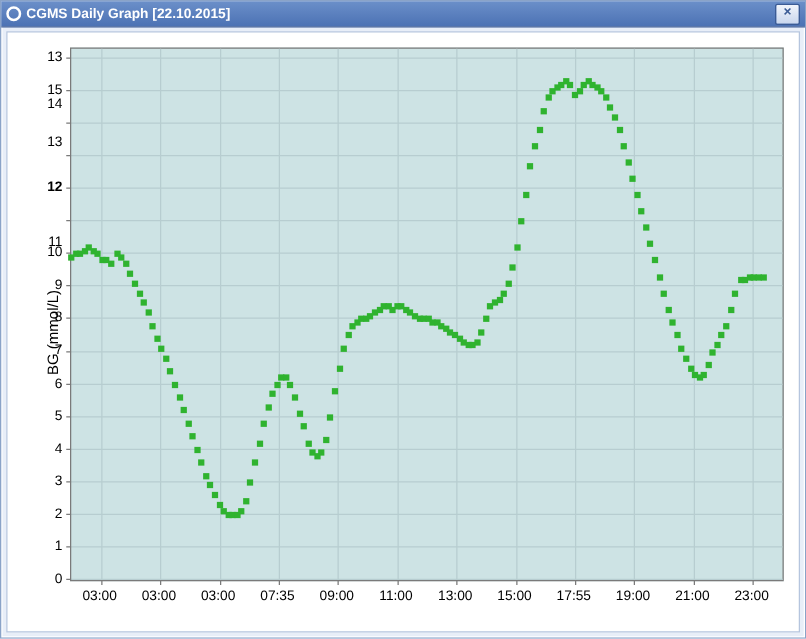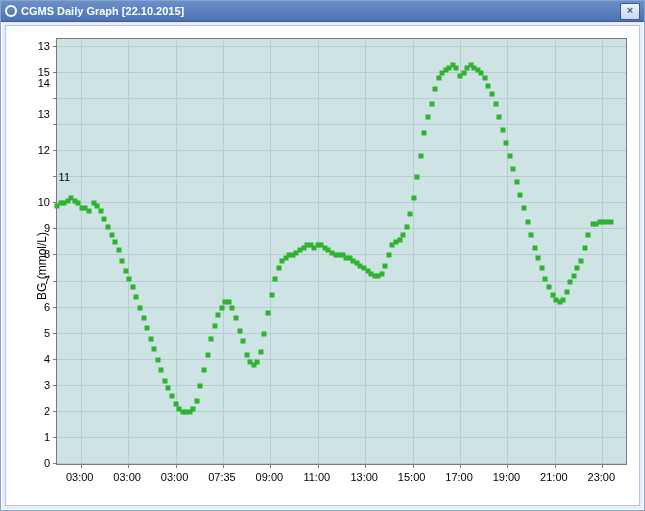--- a/index.html
+++ b/index.html
@@ -254,32 +254,32 @@
       <div class="ytick" style="top: 410.926px;">1</div>
       <div class="ytick" style="top: 384.853px;">2</div>
       <div class="ytick" style="top: 358.779px;">3</div>
       <div class="ytick" style="top: 332.706px;">4</div>
       <div class="ytick" style="top: 306.632px;">5</div>
       <div class="ytick" style="top: 280.558px;">6</div>
       <div class="ytick" style="top: 254.485px;">7</div>
       <div class="ytick" style="top: 228.411px;">8</div>
       <div class="ytick" style="top: 202.337px;">9</div>
       <div class="ytick" style="top: 176.264px;">10</div>
-      <div class="ytick" style="top: 151px; margin-left: 20px;">11</div>
-      <div class="ytick" style="top: 124.117px;">12</div>
+      <div class="ytick" style="top: 168px;">11</div>
+      <div class="ytick" style="top: 124.117px; font-weight: bold;">12</div>
       <div class="ytick" style="top: 88px;">13</div>
       <div class="ytick" style="top: 57px;">14</div>
       <div class="ytick" style="top: 45.8957px;">15</div>
       <div class="ytick" style="top: 19.8221px;">13</div>
       <div class="xtick" style="left: 73.7083px;">03:00</div>
       <div class="xtick" style="left: 121.125px; margin-top: 16px;">03:00</div>
       <div class="xtick" style="left: 168.542px;">03:00</div>
       <div class="xtick" style="left: 215.958px;">07:35</div>
       <div class="xtick" style="left: 263.375px;">09:00</div>
       <div class="xtick" style="left: 310.792px;">11:00</div>
       <div class="xtick" style="left: 358.208px;">13:00</div>
       <div class="xtick" style="left: 405.625px;">15:00</div>
-      <div class="xtick" style="left: 453.042px;">17:00</div>
+      <div class="xtick" style="left: 453.042px;">17:55</div>
       <div class="xtick" style="left: 500.458px;">19:00</div>
       <div class="xtick" style="left: 547.875px;">21:00</div>
       <div class="xtick" style="left: 595.292px;">23:00</div>
     </div>
 </div>
 
 </body></html>

